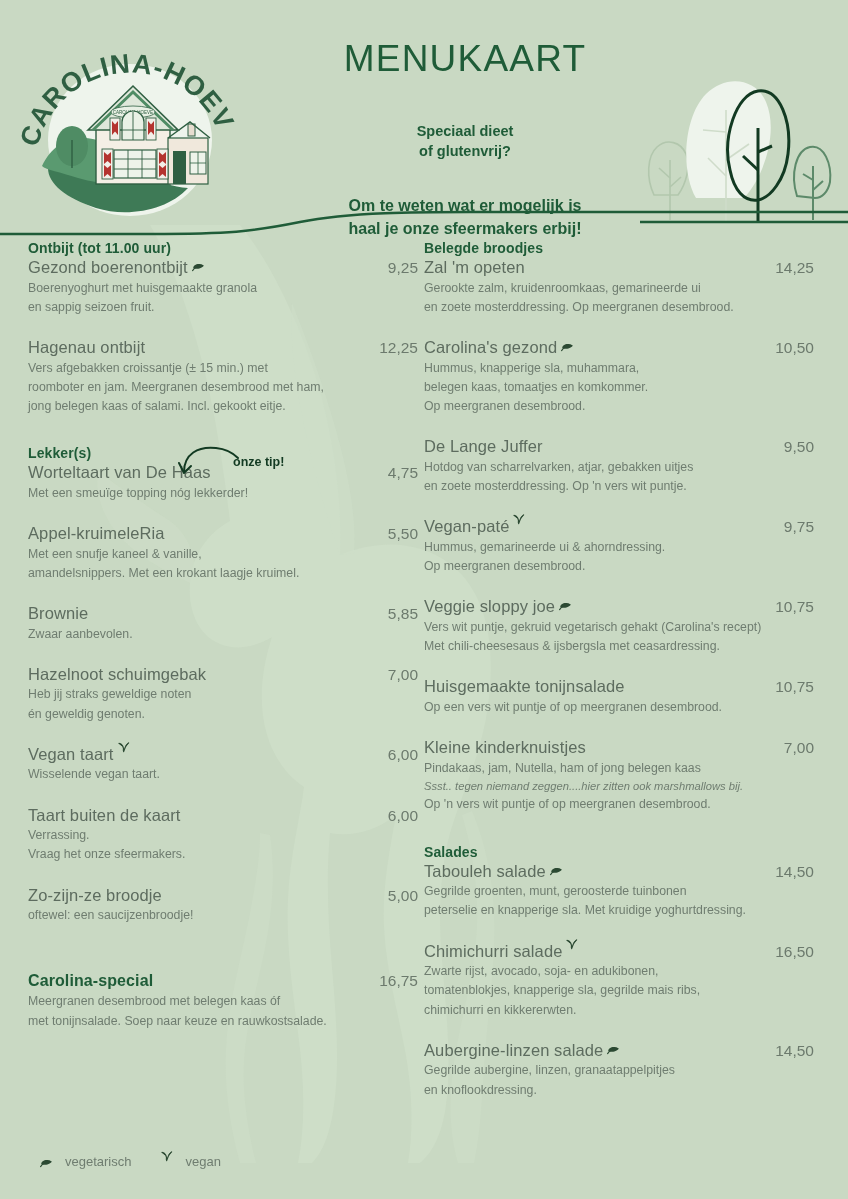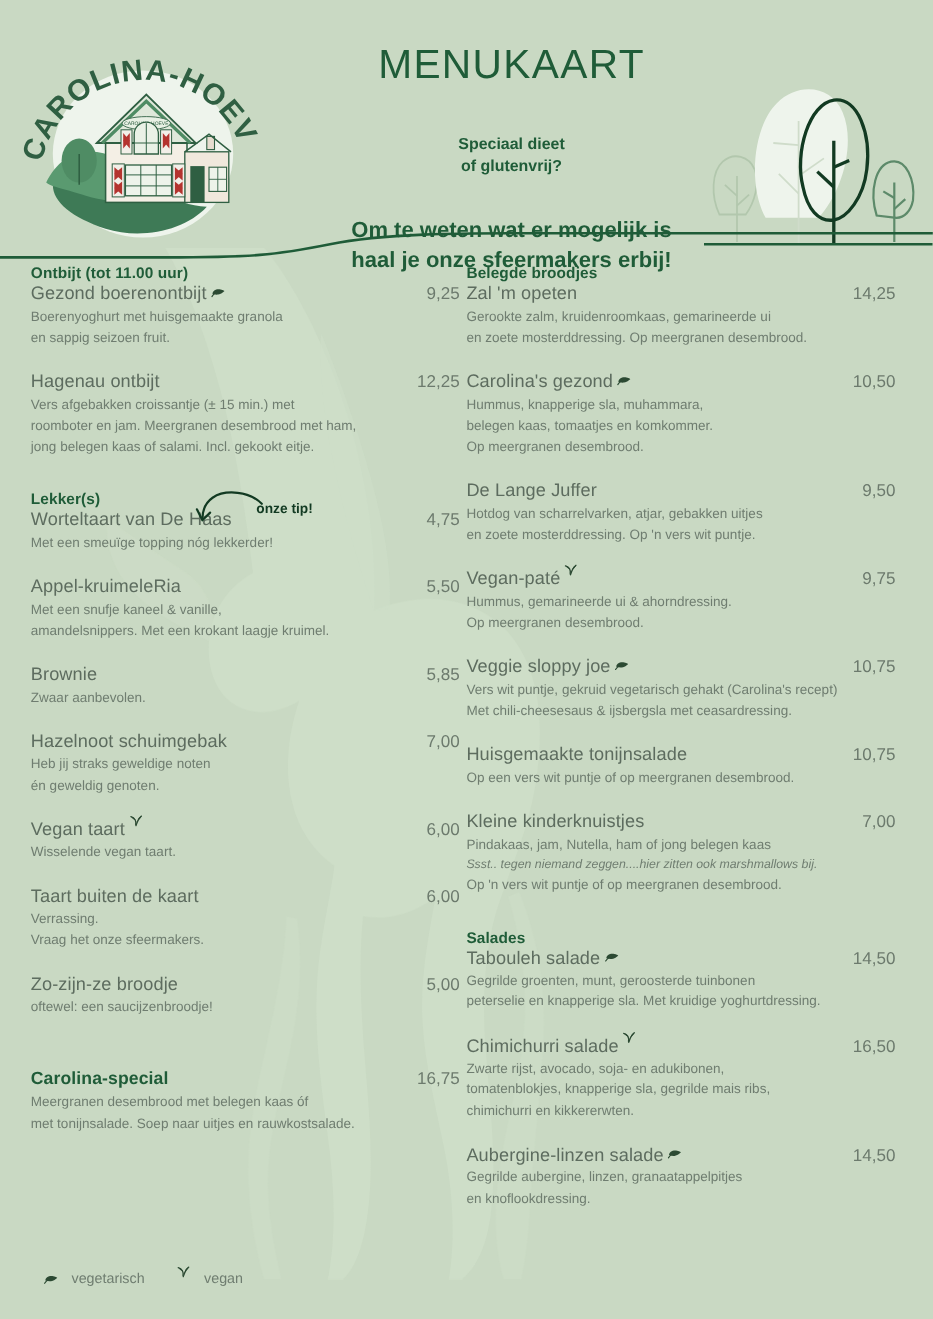--- a/index.html
+++ b/index.html
@@ -27,21 +27,21 @@
     text-align: center;
   }
   .menu-title {
     font-size: 37px; font-weight: normal; letter-spacing: 1.2px;
     color: #1f5c38; margin-bottom: 42px;
   }
   .diet-line {
     font-size: 14.5px; font-weight: bold; color: #1f5c38; line-height: 1.35;
   }
   .diet-gap { height: 34px; }
-  .diet-ask { font-size: 20px; font-weight: bold; color: #1f5c38; line-height: 1.4; }
+  .diet-ask { font-size: 16px; font-weight: bold; color: #1f5c38; line-height: 1.4; }
 
   
   .columns {
     position: relative; display: flex; gap: 0;
     padding: 12px 22px 0 28px;
   }
   .col { width: 390px; }
   .col-right { margin-left: 6px; }
 
   .section-head {
@@ -343,21 +343,21 @@
           </div>
           <div class="item-desc">oftewel: een saucijzenbroodje!</div>
         </div>
         <div style="height:26px"></div>
         <div class="item">
           <div class="item-row">
             <div class="item-name bold">Carolina-special</div>
             <div class="item-price">16,75</div>
           </div>
           <div class="item-desc">Meergranen desembrood met belegen kaas óf</div>
-          <div class="item-desc">met tonijnsalade. Soep naar uitjes en rauwkostsalade.</div>
+          <div class="item-desc">met tonijnsalade. Soep naar keuze en rauwkostsalade.</div>
         </div>
       </div>
     <div class="col col-right" id="col-right">
         <div class="section-head">Belegde broodjes</div>
         <div class="item">
           <div class="item-row">
             <div class="item-name">Zal 'm opeten</div>
             <div class="item-price">14,25</div>
           </div>
           <div class="item-desc">Gerookte zalm, kruidenroomkaas, gemarineerde ui</div>

